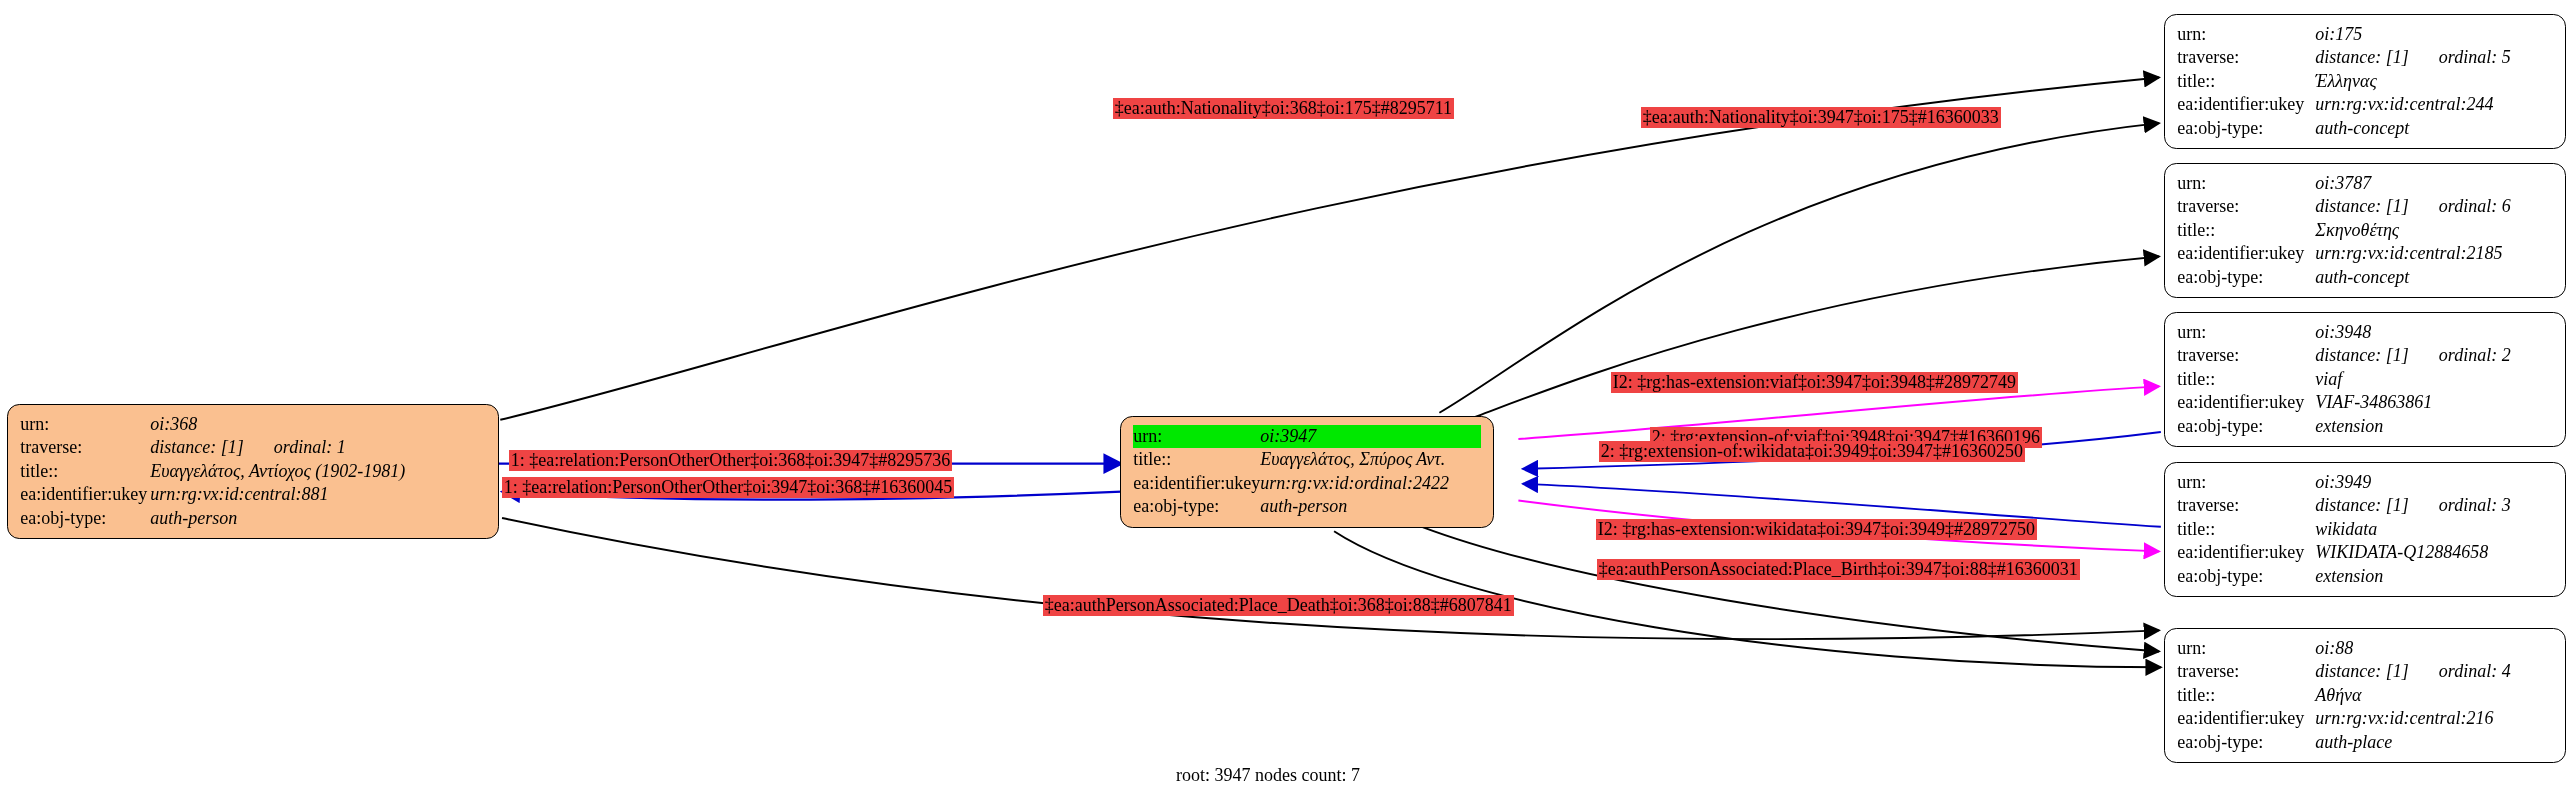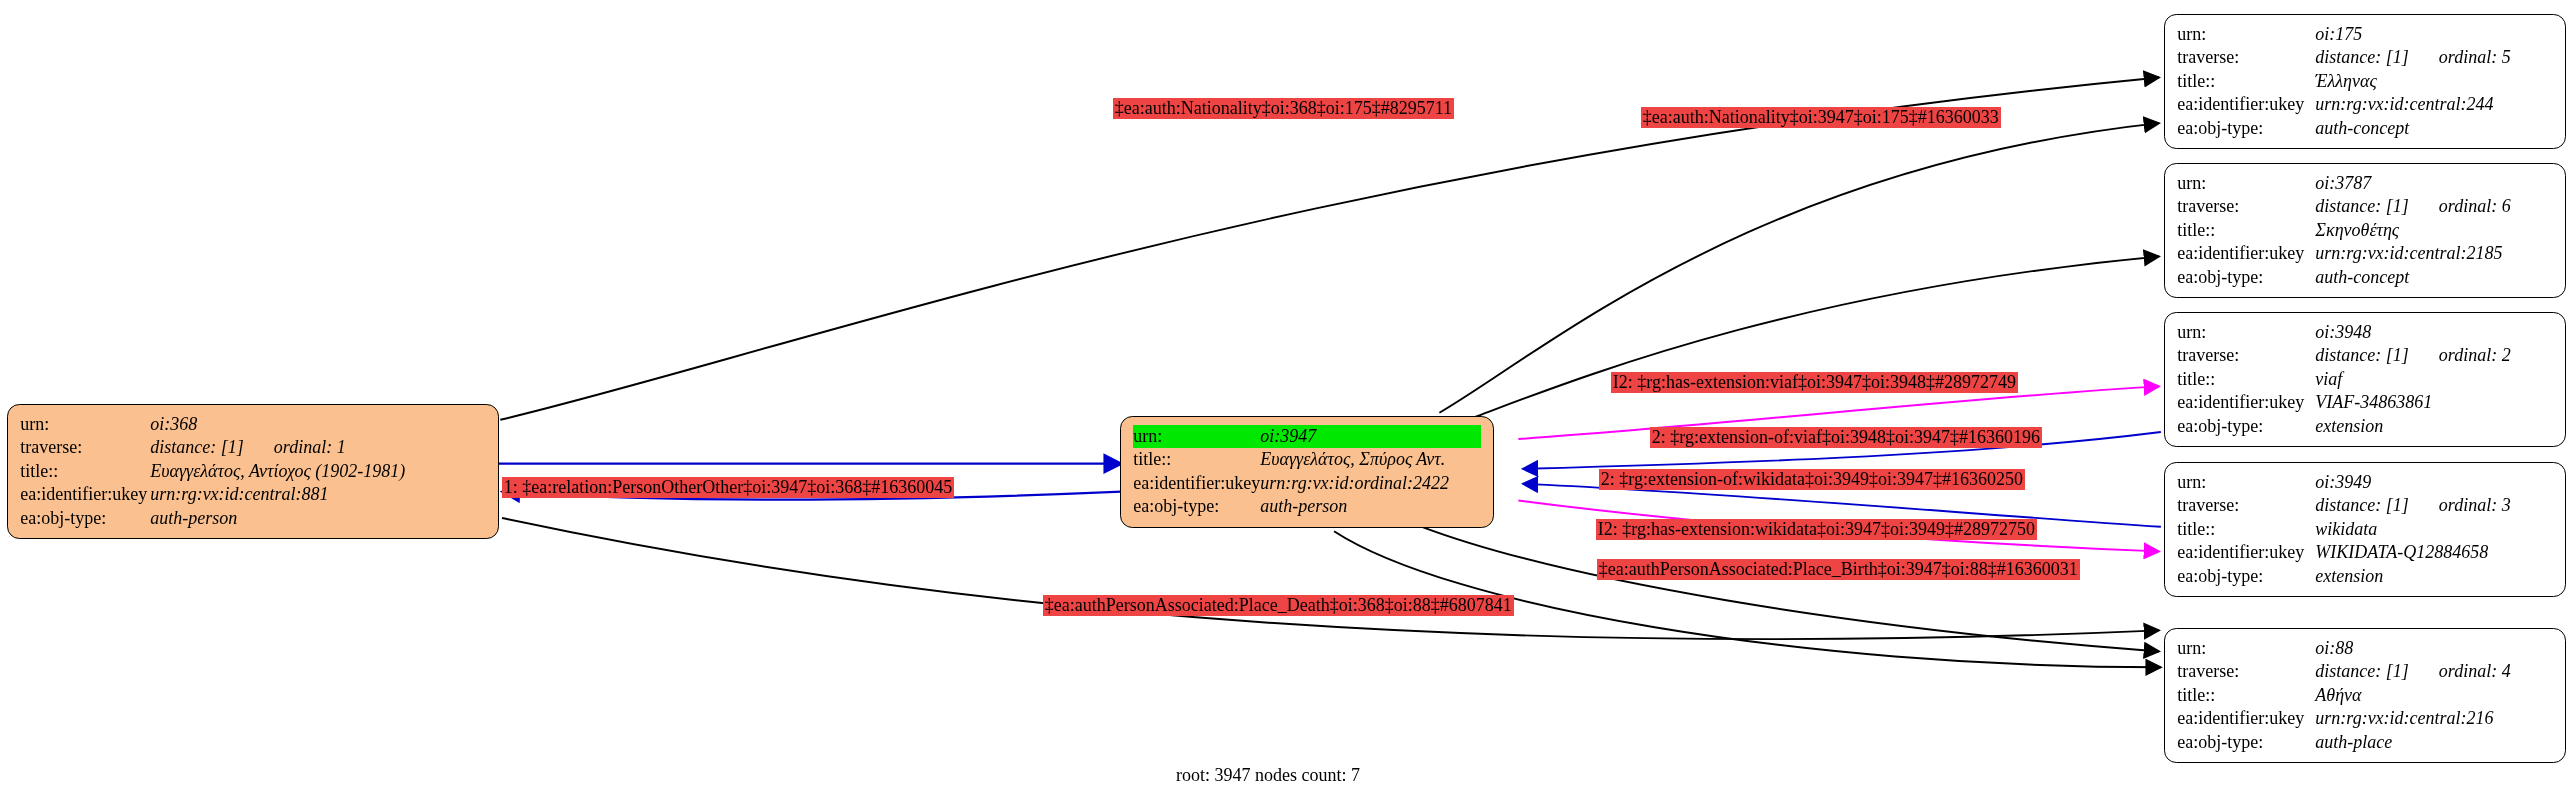--- a/index.html
+++ b/index.html
@@ -236,24 +236,25 @@
 
   <div class="elabel" style="left:1113px;top:98px;">‡ea:auth:Nationality‡oi:368‡oi:175‡#8295711</div>
 
   <div class="elabel" style="left:1641px;top:107px;">‡ea:auth:Nationality‡oi:3947‡oi:175‡#16360033</div>
 
 
   <div class="elabel" style="left:1611px;top:372px;">I2: ‡rg:has-extension:viaf‡oi:3947‡oi:3948‡#28972749</div>
 
   <div class="elabel" style="left:1650px;top:427px;">2: ‡rg:extension-of:viaf‡oi:3948‡oi:3947‡#16360196</div>
 
-  <div class="elabel" style="left:1599px;top:469px;">2: ‡rg:extension-of:wikidata‡oi:3949‡oi:3947‡#16360250</div>
+  <div class="elabel" style="left:1599px;top:441px;">2: ‡rg:extension-of:wikidata‡oi:3949‡oi:3947‡#16360250</div>
 
   <div class="elabel" style="left:1596px;top:519px;">I2: ‡rg:has-extension:wikidata‡oi:3947‡oi:3949‡#28972750</div>
 
+  <div class="elabel" style="left:509px;top:450px;">1: ‡ea:relation:PersonOtherOther‡oi:368‡oi:3947‡#8295736</div>
 
   <div class="elabel" style="left:502px;top:477px;">1: ‡ea:relation:PersonOtherOther‡oi:3947‡oi:368‡#16360045</div>
 
   <div class="elabel" style="left:1597px;top:559px;">‡ea:authPersonAssociated:Place_Birth‡oi:3947‡oi:88‡#16360031</div>
 
   <div class="elabel" style="left:1043px;top:595px;">‡ea:authPersonAssociated:Place_Death‡oi:368‡oi:88‡#6807841</div>
 
 
   <div class="footer" style="left:1176px;top:765px;">root: 3947 nodes count: 7</div>
 

